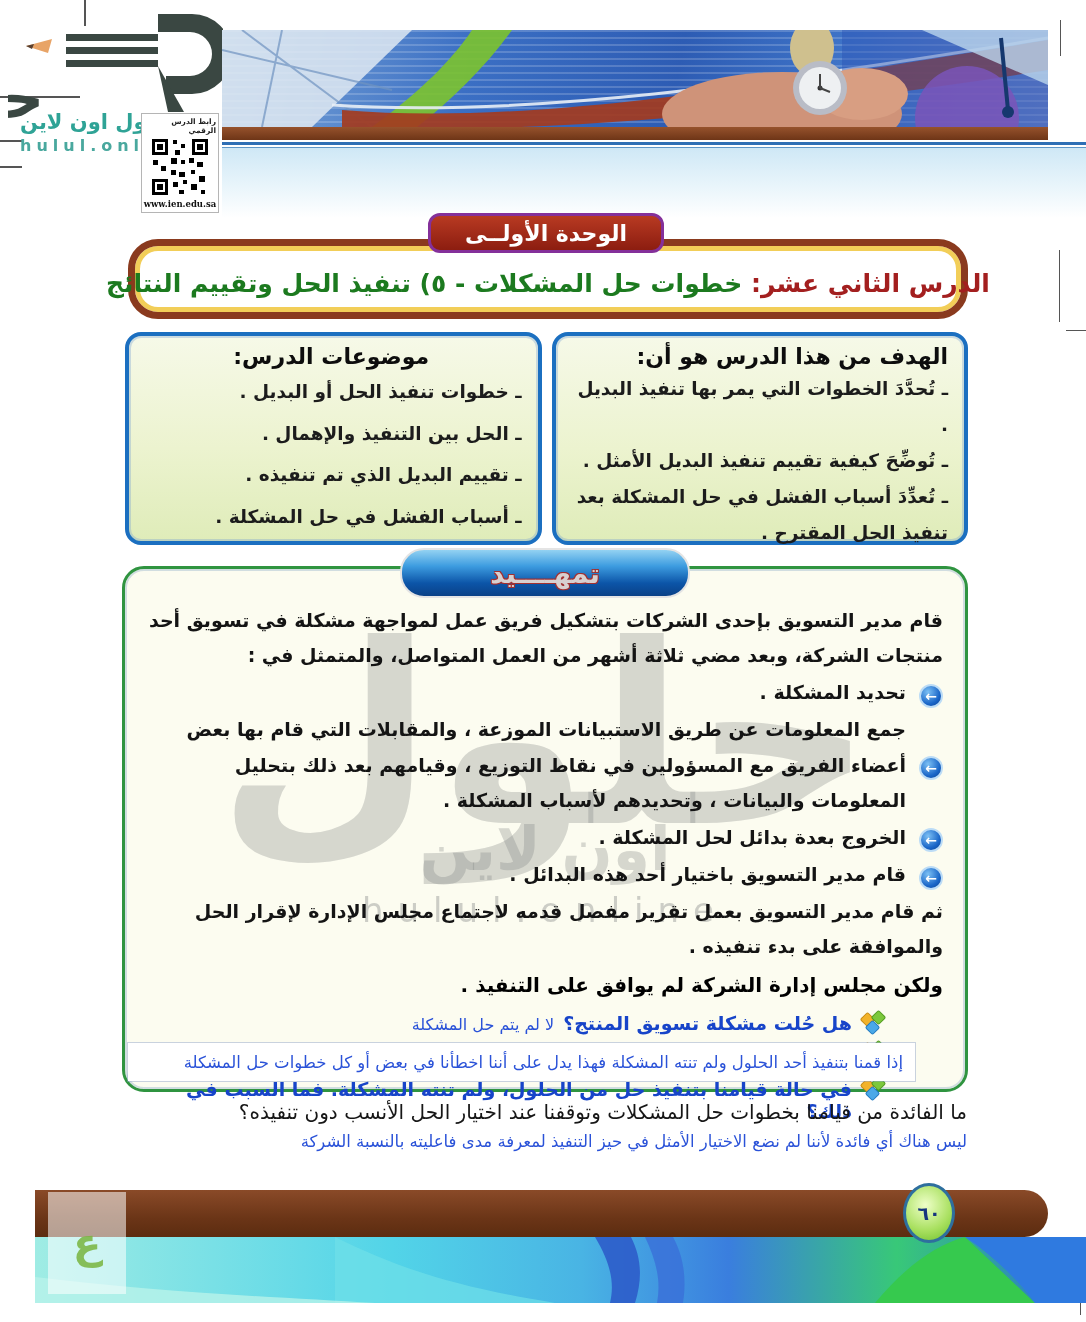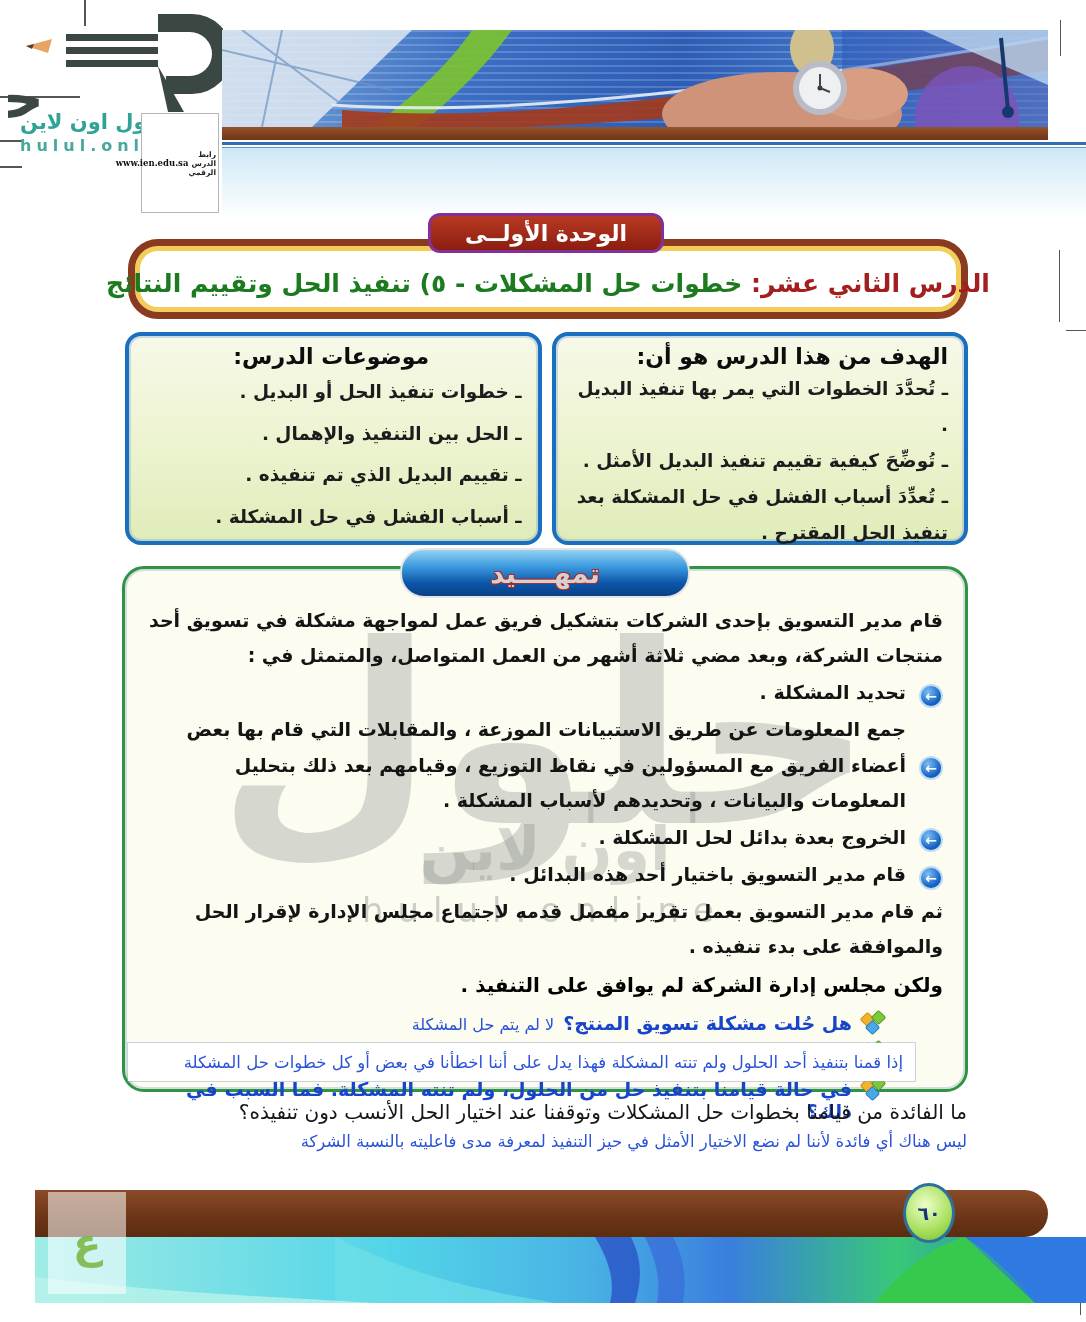--- a/index.html
+++ b/index.html
@@ -10,21 +10,21 @@
   
   .mark{position:absolute;background:#555;}
 
   
   .logo-area{left:8px;top:6px;width:215px;height:205px;}
   .wm-ar{position:absolute;left:12px;top:104px;color:#2fa396;font-size:21px;font-weight:bold;white-space:nowrap;}
   .wm-en{position:absolute;left:12px;top:130px;color:#49a89e;font-size:16px;letter-spacing:5px;white-space:nowrap;font-weight:bold;}
 
   
   .qr-card{left:141px;top:113px;width:78px;height:100px;background:#fff;border:1px solid #b5b5b5;
-           display:flex;align-items:center;justify-content:space-between;padding:3px 2px;box-sizing:border-box;z-index:3;}
+           display:flex;flex-direction:column;align-items:center;justify-content:space-between;padding:3px 2px;box-sizing:border-box;z-index:3;}
   .qr-top{font-size:7.5px;color:#222;font-weight:bold;}
   .qr-bottom{font-size:8.5px;color:#111;font-family:"DejaVu Serif",serif;font-weight:bold;direction:ltr;}
 
   
   .header-photo{left:222px;top:30px;width:826px;height:97px;
      background:linear-gradient(100deg,#7da8d8 0%,#3b6fc4 30%,#2d5cb4 55%,#3f74c8 75%,#6f86c8 100%);overflow:hidden;}
   .header-photo .slats{position:absolute;inset:0;
      background:repeating-linear-gradient(180deg,rgba(255,255,255,.18) 0 2px,rgba(0,0,0,0) 2px 7px);}
   .header-brown{left:222px;top:127px;width:826px;height:13px;background:linear-gradient(180deg,#96522c,#6e3517);}
   .blue-line1{left:222px;top:142px;width:864px;height:3px;background:#2f6fb5;}

